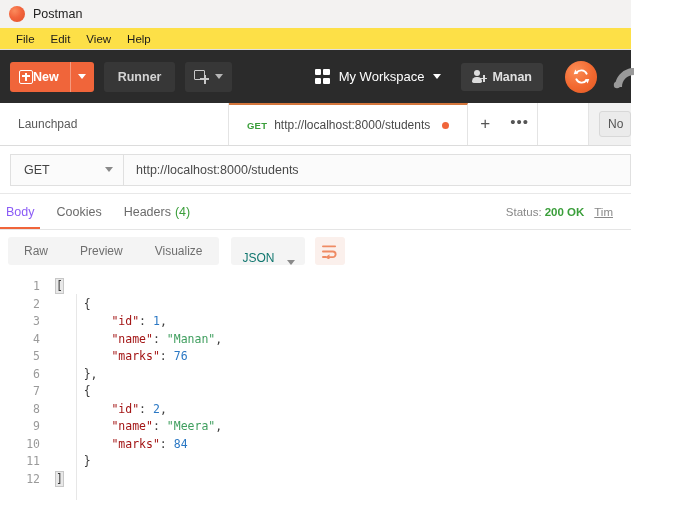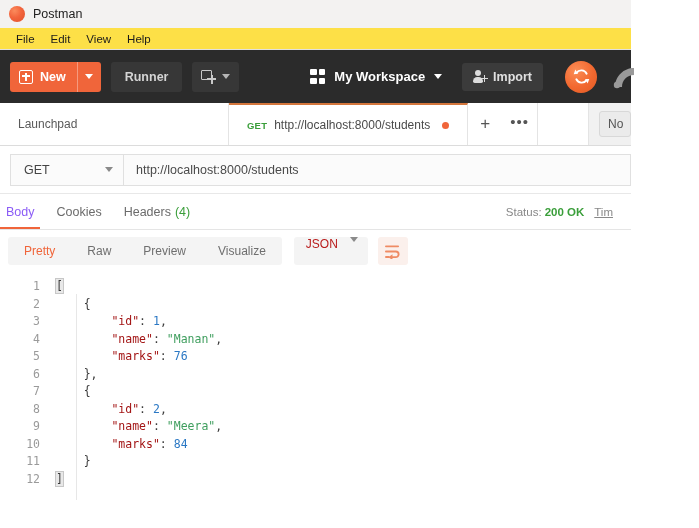--- a/index.html
+++ b/index.html
@@ -77,21 +77,20 @@
     background: #f0653a;
     border-radius: 3px;
     height: 30px;
     overflow: hidden;
     cursor: pointer;
   }
   .btn-new-main {
     display: flex;
     align-items: center;
     padding: 0 11px 0 9px;
-    gap: 7px;
   }
   .plus-box {
     width: 14px; height: 14px;
     border: 1.5px solid #ffffff;
     border-radius: 2px;
     position: relative;
     flex: 0 0 auto;
   }
   .plus-box::before, .plus-box::after {
     content: "";
@@ -190,21 +189,21 @@
     flex: 0 0 auto;
   }
   .grid-icon i {
     background: #ffffff;
     border-radius: 1px;
     display: block;
   }
   .workspace-label {
     color: #ffffff;
     font-size: 13px;
-    font-weight: bold;
+    font-weight: normal;
     white-space: nowrap;
   }
 
   .btn-invite {
     height: 28px;
     background: #3b3b3b;
     border-radius: 3px;
     display: flex;
     align-items: center;
     gap: 6px;
@@ -453,29 +452,29 @@
     color: #6f6f6f;
     padding: 0 16px;
     height: 28px;
     display: flex;
     align-items: center;
     cursor: pointer;
   }
   .seg-item.active { color: #f0653a; }
   .lang-select {
     display: flex;
-    align-items: flex-start;
+    align-items: flex-end;
     gap: 12px;
     background: #f4f4f4;
     border-radius: 3px;
     height: 28px;
     padding: 0 10px 0 12px;
     margin-left: 12px;
     font-size: 12px;
-    color: #b91c1c;
+    color: #0f766e;
     cursor: pointer;
   }
   .wrap-btn {
     width: 30px; height: 28px;
     background: #fbf0ec;
     border-radius: 3px;
     margin-left: 10px;
     display: flex;
     align-items: center;
     justify-content: center;
@@ -578,21 +577,21 @@
       <span class="workspace-label">My Workspace</span>
       <span class="caret"></span>
     </div>
 
     <div class="btn-invite">
       <span class="user-plus">
         <span class="head"></span>
           <span class="body"></span>
           <span class="mini"></span>
       </span>
-      <span class="invite-label">Import</span>
+      <span class="invite-label">Manan</span>
     </div>
 
     <div class="sync-btn">
       <svg width="19" height="19" viewBox="0 0 24 24">
         <path d="M18.5 8.5A7.5 7.5 0 0 0 5.6 7.4" fill="none" stroke="#ffffff" stroke-width="2.4" stroke-linecap="round"></path>
         <path d="M5.5 15.5A7.5 7.5 0 0 0 18.4 16.6" fill="none" stroke="#ffffff" stroke-width="2.4" stroke-linecap="round"></path>
         <polygon points="4.2,3.2 7.6,8.4 2.2,9.0" fill="#ffffff"></polygon>
         <polygon points="19.8,20.8 16.4,15.6 21.8,15.0" fill="#ffffff"></polygon>
       </svg>
     </div>
@@ -642,21 +641,20 @@
       <span class="hdr-count">(4)</span>
     </div>
     <div class="resp-meta">
       <span><span>Status:</span><span class="status-val">200 OK</span></span>
       <span class="time-label">Tim</span>
     </div>
   </div>
 
   <div class="body-toolbar">
     <div class="seg">
-      <div class="seg-item active">Pretty</div>
       <div class="seg-item">Raw</div>
       <div class="seg-item">Preview</div>
       <div class="seg-item">Visualize</div>
     </div>
     <div class="lang-select">
       <span>JSON</span>
       <span class="caret dark"></span>
     </div>
     <div class="wrap-btn">
       <svg width="17" height="15" viewBox="0 0 18 16">

